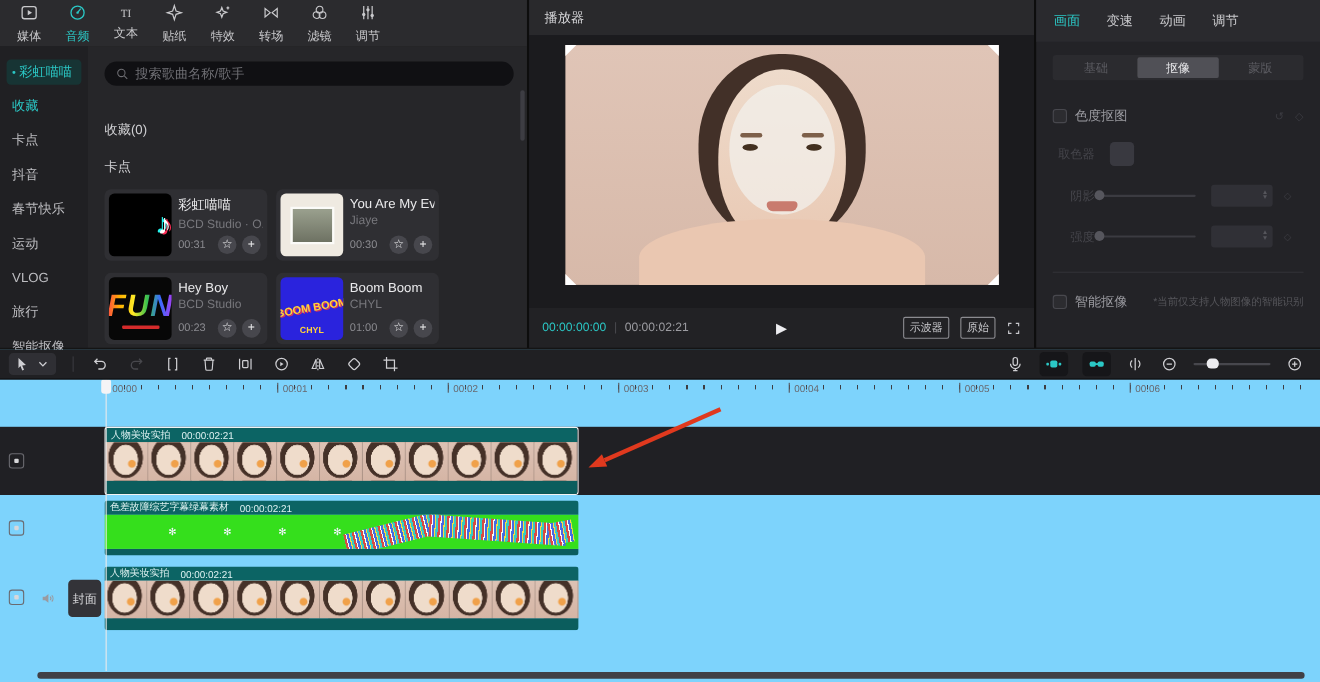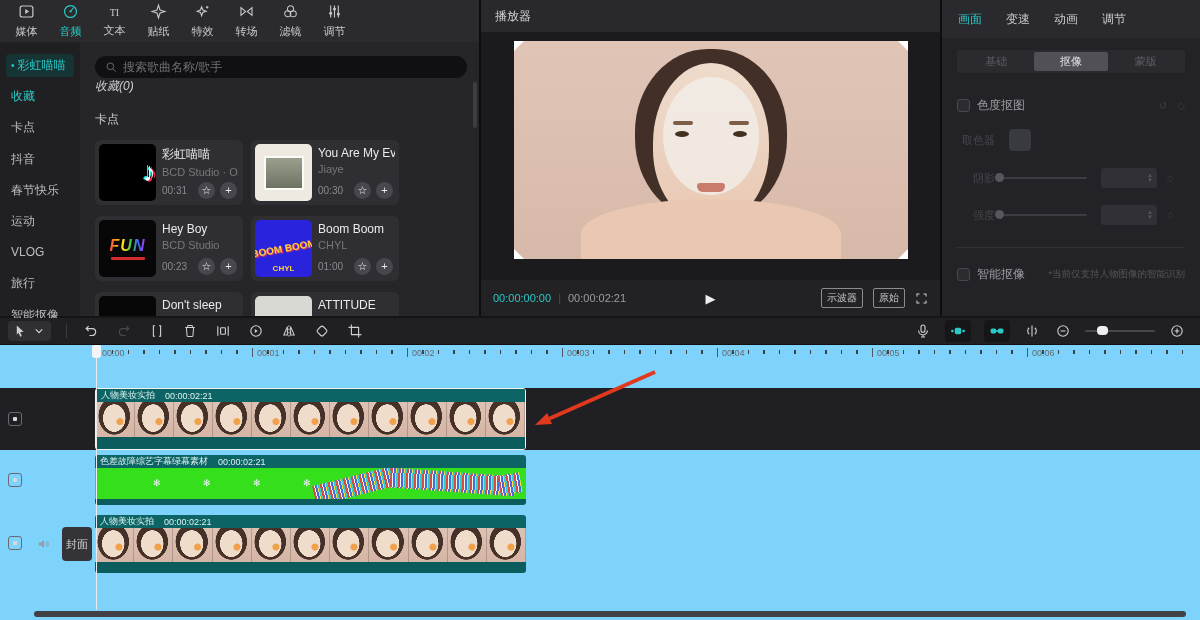--- a/index.html
+++ b/index.html
@@ -20,37 +20,37 @@
   .sidebar { width:80px; background:#202023; padding:12px 6px; display:flex; flex-direction:column; gap:8px; font-size:12px; color:#bdbdc1; flex:none; }
   .side-item { padding:5px 5px; border-radius:4px; line-height:1.1; white-space:nowrap; }
   .side-item.active { background:#173434; color:#2bc8c6; }
   .side-item.active .bullet { color:#2bc8c6; margin-right:3px; font-size:10px; }
   .side-item.teal { color:#2bc8c6; }
 
   .library { flex:1; position:relative; background:#262629; padding:14px 10px 0 15px; overflow:hidden; }
   .search-box { height:22px; background:#101013; border-radius:12px; display:flex; align-items:center; padding:0 10px; gap:6px; color:#6f6f74; font-size:12px; margin-right:2px; }
   .search-box svg { width:12px; height:12px; flex:none; }
   .lib-h { font-size:12px; color:#cfcfd2; }
-  .fav-h { margin-top:0;font-style:italic; }
+  .fav-h { margin-top:32px; }
   .sec-h { margin-top:16px; }
   .cards { margin-top:12px; display:grid; grid-template-columns:148px 148px; gap:11px 8px; }
   .card { height:65px; background:#2f2f33; border-radius:6px; padding:4px; display:flex; gap:6px; overflow:hidden; }
   .cthumb { width:57px; height:57px; border-radius:5px; flex:none; position:relative; overflow:hidden; display:flex; align-items:center; justify-content:center; flex-direction:column; }
   .cinfo { flex:1; display:flex; flex-direction:column; min-width:0; }
   .ctitle { color:#eaeaec; font-size:12px; margin-top:2px; white-space:nowrap; overflow:hidden; }
   .cartist { color:#77777c; font-size:11px; margin-top:3px; white-space:nowrap; overflow:hidden; }
   .cmeta { margin-top:auto; display:flex; align-items:center; gap:5px; padding:0 2px 2px 0; }
   .cdur { color:#8a8a8f; font-size:10px; flex:1; }
   .cbtn { width:17px; height:17px; border-radius:50%; background:#47474d; color:#ececee; font-size:11px; line-height:1; display:flex; align-items:center; justify-content:center; flex:none; }
   .th-tiktok { background:#000; }
   .th-tiktok .note { color:#fff; font-size:26px; text-shadow:-2px -1px 0 #25f4ee, 2px 1px 0 #fe2c55; }
   .th-album { background:#efeae1; }
   .th-album .photo { width:40px; height:34px; background:linear-gradient(#9aa08e,#6e7263); border:2px solid #fbfbf8; }
   .th-fun { background:#070707; gap:2px; }
-  .fun-word { font-weight:bold; font-style:italic; font-size:16px; letter-spacing:1px;
+  .fun-word { font-weight:bold; font-style:italic; font-size:28px; letter-spacing:1px;
     background:linear-gradient(90deg,#ff4747,#ffb300,#ffe926,#39c24d,#3a6bff,#b13af0);
     -webkit-background-clip:text; background-clip:text; color:transparent; }
   .fun-bar { width:34px; height:3px; background:#d42b2b; border-radius:1px; }
   .th-boom { background:#2a23dd; }
   .boom-word { color:#ffd23b; font-weight:bold; font-size:10px; text-shadow:1px 1px 0 #e03055; transform:rotate(-10deg); white-space:nowrap; }
   .boom-sub { position:absolute; bottom:4px; color:#ffd23b; font-size:8px; font-weight:bold; }
   .th-gray { background:linear-gradient(#d9d9d3 0%, #d9d9d3 38%, #8f9088 42%, #a9a69b 58%, #bab7ac 100%); }
   .v-scroll { position:absolute; right:2px; top:40px; width:4px; height:46px; background:#3d3d43; border-radius:2px; }
 
   

